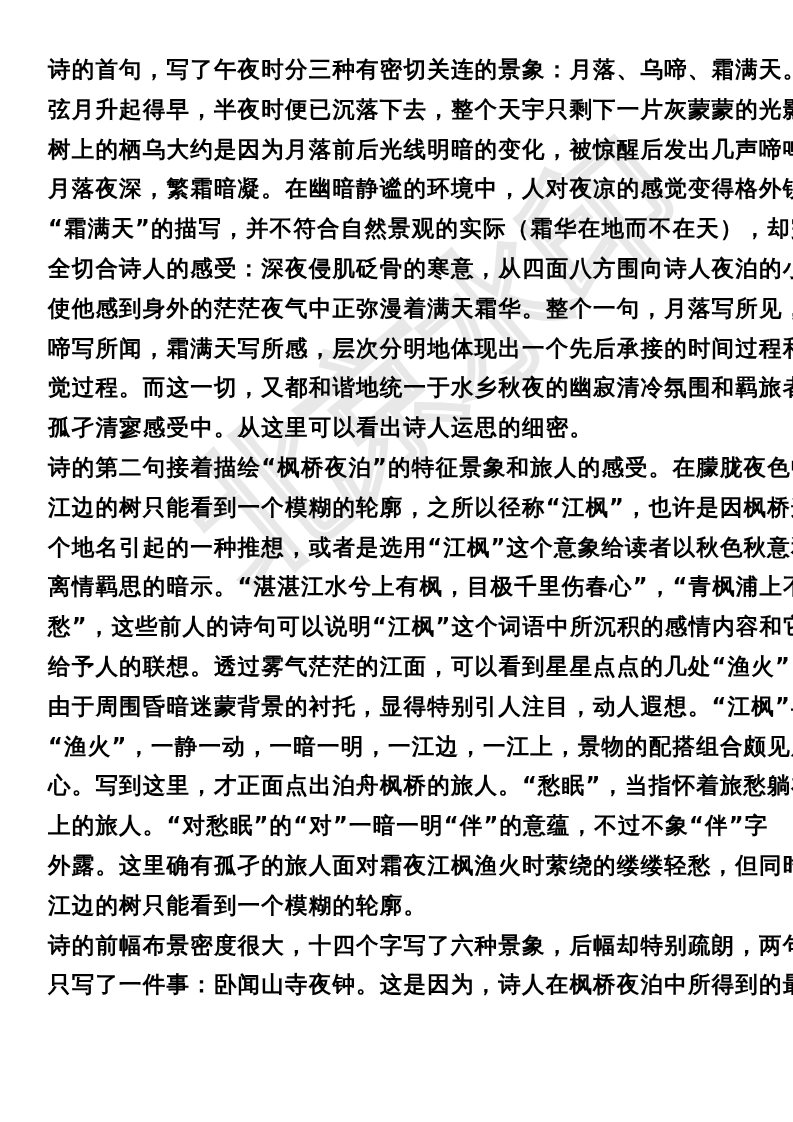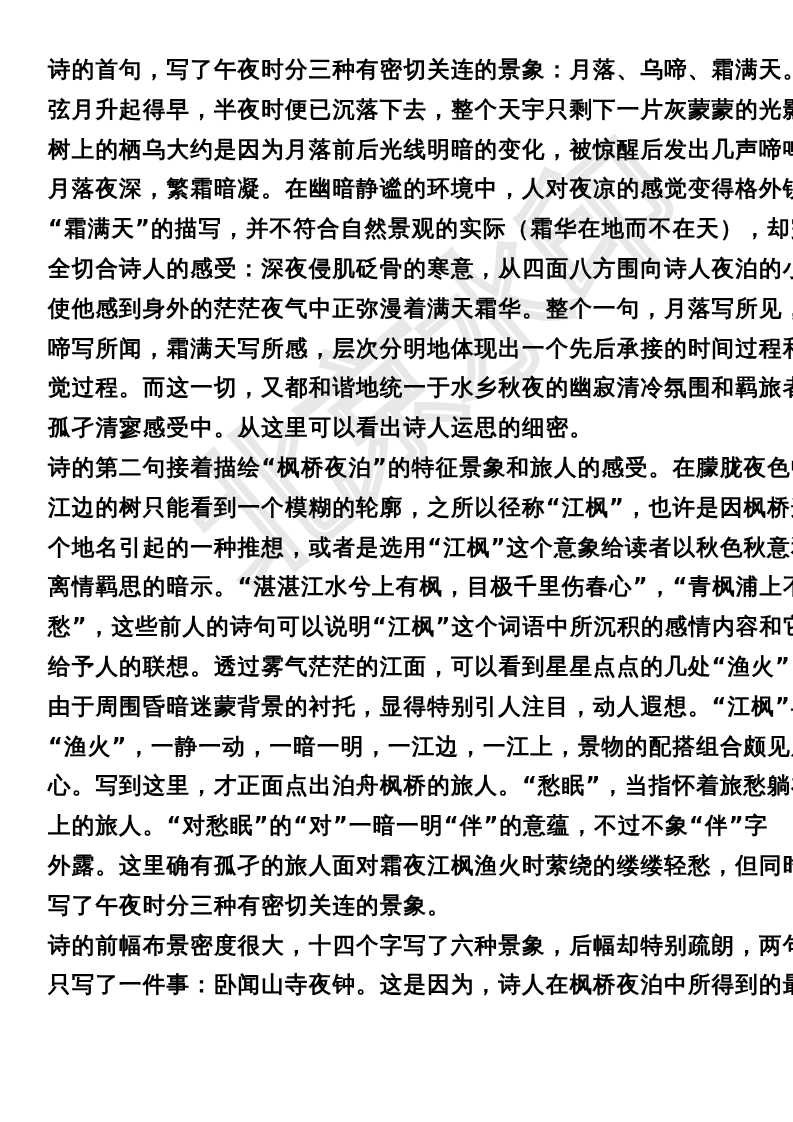--- a/index.html
+++ b/index.html
@@ -94,21 +94,21 @@
       <span class="line">江边的树只能看到一个模糊的轮廓，之所以径称“江枫”，也许是因枫桥这</span>
       <span class="line">个地名引起的一种推想，或者是选用“江枫”这个意象给读者以秋色秋意和</span>
       <span class="line">离情羁思的暗示。“湛湛江水兮上有枫，目极千里伤春心”，“青枫浦上不胜</span>
       <span class="line">愁”，这些前人的诗句可以说明“江枫”这个词语中所沉积的感情内容和它</span>
       <span class="line">给予人的联想。透过雾气茫茫的江面，可以看到星星点点的几处“渔火”，</span>
       <span class="line">由于周围昏暗迷蒙背景的衬托，显得特别引人注目，动人遐想。“江枫”与</span>
       <span class="line">“渔火”，一静一动，一暗一明，一江边，一江上，景物的配搭组合颇见用</span>
       <span class="line">心。写到这里，才正面点出泊舟枫桥的旅人。“愁眠”，当指怀着旅愁躺在船</span>
       <span class="line">上的旅人。“对愁眠”的“对”一暗一明“伴”的意蕴，不过不象“伴”字</span>
       <span class="line">外露。这里确有孤孑的旅人面对霜夜江枫渔火时萦绕的缕缕轻愁，但同时又</span>
-      <span class="line last">写了午夜时分三种有密切关连的景象。</span>
+      <span class="line last">江边的树只能看到一个模糊的轮廓。</span>
     </p>
 
     <p>
       <span class="line">诗的前幅布景密度很大，十四个字写了六种景象，后幅却特别疏朗，两句诗</span>
       <span class="line">只写了一件事：卧闻山寺夜钟。这是因为，诗人在枫桥夜泊中所得到的最鲜</span>
     </p>
 
   </div>
 </div>
 

